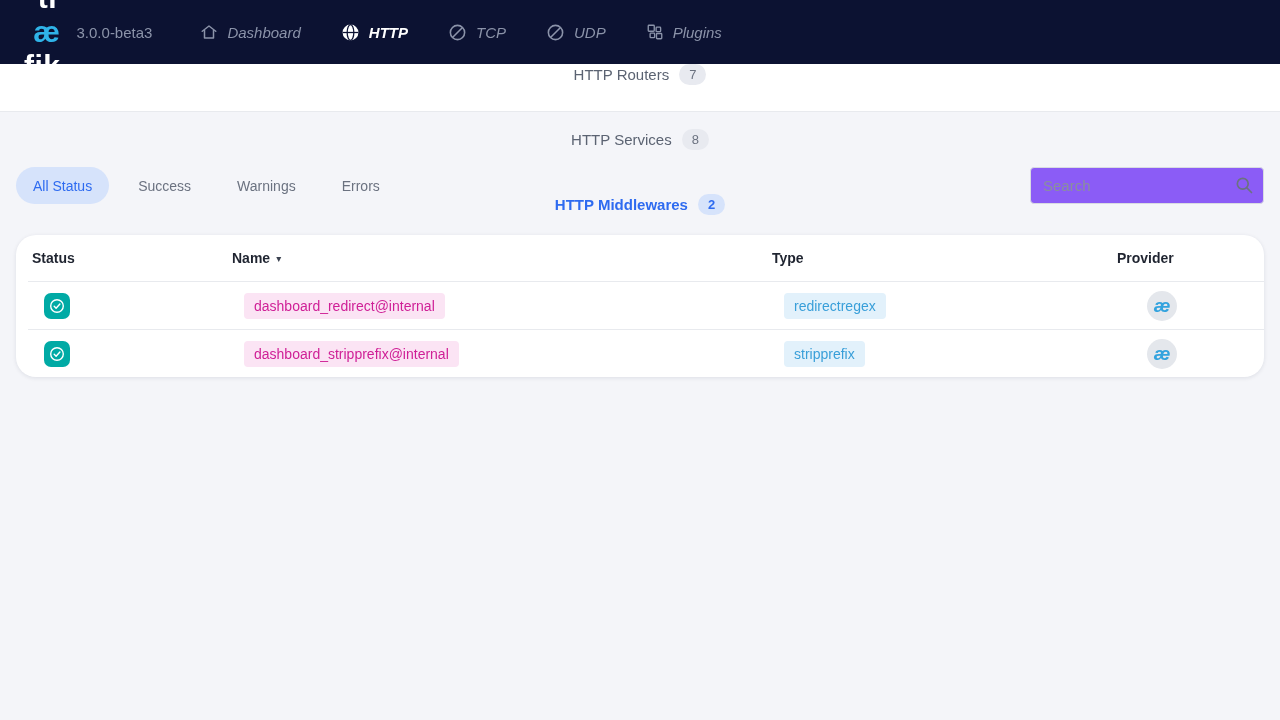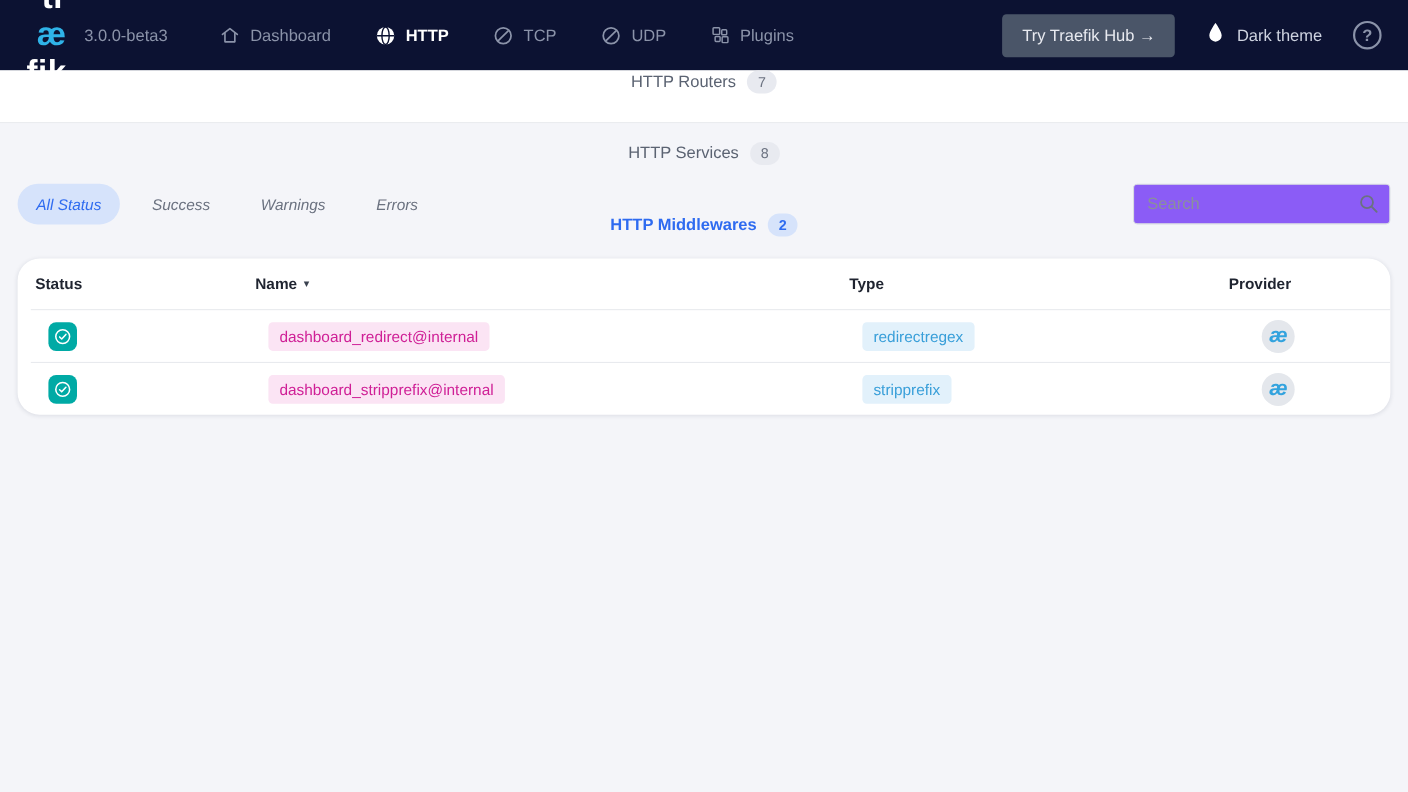--- a/index.html
+++ b/index.html
@@ -13,21 +13,21 @@
   .navbar {
     height:64px; background:#0c1232; display:flex; align-items:center;
     padding:0 24px; color:#8b93a9;
   }
   .logo { display:flex; align-items:flex-end; cursor:pointer;flex-direction:column; }
   .logo .logo-txt { font-size:30px; font-weight:700; color:#ffffff; letter-spacing:.5px; }
   .logo .logo-ae  { font-size:30px; font-weight:700; color:#2fb3e8; letter-spacing:.5px; }
   .version { margin-left:16px; font-size:15px; color:#8b93a9; }
 
   .nav-items { display:flex; align-items:center; margin-left:48px; gap:40px; }
-  .nav-item { display:flex; align-items:center; gap:9px; font-size:15px; color:#8b93a9; cursor:pointer; }
+  .nav-item { display:flex; align-items:center; gap:9px; font-size:15px; color:#8b93a9; cursor:pointer;font-style:italic; }
   .nav-item.active { color:#ffffff; font-weight:700; }
   .nav-item svg { display:block; }
 
   .nav-right { margin-left:auto; display:flex; align-items:center; gap:28px; }
   .hub-btn {
     background:#4a5568; color:#e8eaf0; border:none; font-size:15px;
     padding:11px 18px; border-radius:4px; cursor:pointer;
     font-family:inherit;
   }
   .theme-toggle { display:flex; align-items:center; gap:10px; cursor:pointer; }
@@ -46,21 +46,21 @@
   .subnav-item { display:flex; align-items:center; gap:10px; font-size:15px; color:#5b6372; cursor:pointer; }
   .subnav-item .count {
     background:#e8eaf0; color:#6b7280; border-radius:12px; padding:3px 10px; font-size:13px;
   }
   .subnav-item.active { color:#2e6bf0; font-weight:700; }
   .subnav-item.active .count { background:#d6e3fb; color:#2e6bf0; }
 
   
   .content { padding:55px 16px 0 16px; }
   .filter-row { display:flex; align-items:center; }
-  .filter-tabs { display:flex; align-items:center; gap:12px;font-style:italic; }
+  .filter-tabs { display:flex; align-items:center; gap:12px; }
   .filter-tab {
     height:37px; padding:0 17px; display:flex; align-items:center;
     font-size:14px; color:#6b7280; border-radius:19px; cursor:pointer; background:transparent;
   }
   .filter-tab.active { background:#d6e3fb; color:#2e6bf0; }
 
   .search-wrap { margin-left:auto; position:relative; }
   .search-input {
     width:234px; height:37px; border:1px solid #d8dbe2; border-radius:4px;
     background:#8b5cf6; padding:0 38px 0 12px; font-size:15px; color:#1f2430;
@@ -156,34 +156,20 @@
             <rect x="3" y="3" width="8" height="8" rx="1"></rect>
             <rect x="13.5" y="5.5" width="6" height="6" rx="1"></rect>
             <rect x="5.5" y="13.5" width="6" height="6" rx="1"></rect>
             <rect x="14" y="14" width="7" height="7" rx="1"></rect>
           </svg>
       </span>
       <span>Plugins</span>
     </div>
   </nav>
 
-  <div class="nav-right">
-    <button class="hub-btn">Try Traefik Hub →</button>
-    <div class="theme-toggle">
-      <span>
-        <svg width="18" height="20" viewBox="0 0 24 26" fill="#ffffff">
-            <path d="M12 1 C12 1 4.5 11 4.5 16 a7.5 7.5 0 0 0 15 0 C19.5 11 12 1 12 1 Z"></path>
-          </svg>
-      </span>
-      <span class="theme-label">Dark theme</span>
-    </div>
-    <div class="help-circle">
-      <span>?</span>
-    </div>
-  </div>
 </header>
 
 <nav class="subnav">
   <div class="subnav-item">
     <span>HTTP Routers</span>
     <span class="count">7</span>
   </div>
   <div class="subnav-item">
     <span>HTTP Services</span>
     <span class="count">8</span>

